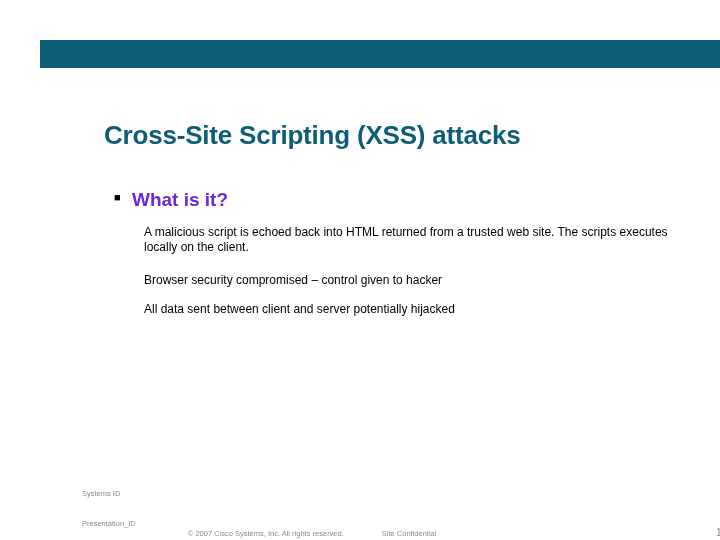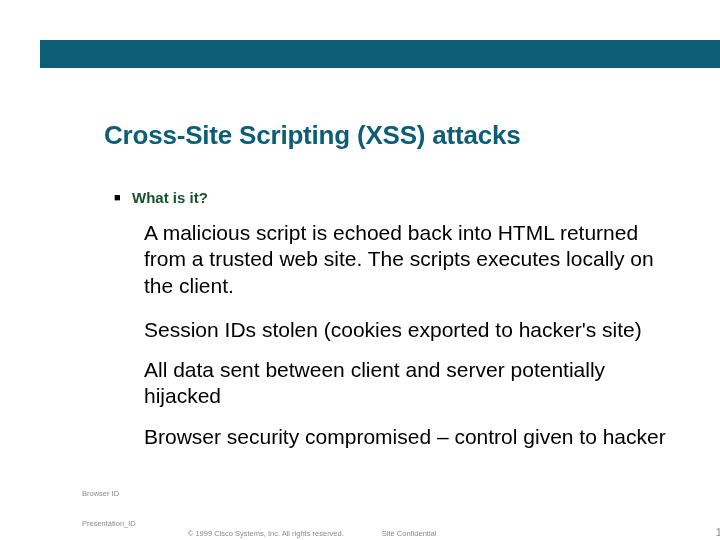--- a/index.html
+++ b/index.html
@@ -2,23 +2,23 @@
 <html><head>
 <meta charset="utf-8">
 <style>
   * { margin: 10px; padding: 0; box-sizing: border-box; }
   html, body { width: 720px; height: 540px; font-family: Arial, Helvetica, sans-serif; background: #fff; color: #000; }
   .slide { width: 720px; height: 540px; position: relative; overflow: hidden; }
   .top-bar { width: 100%; height: 28px; background: #0d5d77; }
   .content { padding: 32px 54px 0 54px; }
   .title { font-size: 26px; font-weight: bold; color: #0d5d77; margin-bottom: 38px; letter-spacing: -0.2px; }
   .section { margin-bottom: 18px; }
-  .section-heading { font-size: 15px; font-weight: bold; color: #14532d; position: relative; padding-left: 18px; margin-bottom: 14px; }
+  .section-heading { font-size: 19px; font-weight: bold; color: #6d28d9; position: relative; padding-left: 18px; margin-bottom: 14px; }
   .section-heading::before { content: "■"; position: absolute; left: 0; top: 2px; font-size: 11px; color: #000; }
-  .point { font-size: 21px; line-height: 1.25; margin: 0 0 14px 40px; max-width: 560px; }
+  .point { font-size: 12px; line-height: 1.25; margin: 0 0 14px 40px; max-width: 560px; }
   .footer { position: absolute; bottom: 12px; left: 0; width: 100%; padding: 0 22px; font-size: 7.5px; color: #8a8a8a; display: flex; align-items: flex-end; }
   .footer-left { display: flex; flex-direction: column; gap: 1px; margin-right: 32px; }
   .footer-mid1 { margin-right: 28px; }
   .footer-mid2 { }
   .page-num { position: absolute; right: 22px; bottom: 0; font-size: 11px; color: #8a8a8a; }
 </style>
 </head>
 <body>
 
 <div class="slide">
@@ -26,28 +26,27 @@
 
   <div class="content">
     <h1 class="title">Cross-Site Scripting (XSS) attacks</h1>
 
     <div class="section">
       <div class="section-heading">What is it?</div>
       <p class="point">A malicious script is echoed back into HTML returned from a trusted web site. The scripts executes locally on the client.</p>
     </div>
 
     <div class="section">
-      <p class="point">Session IDs stolen (cookies exported to hacker's site)</p>
+      <p class="point">Browser security compromised – control given to hacker</p>
       <p class="point">All data sent between client and server potentially hijacked</p>
-      <p class="point">Browser security compromised – control given to hacker</p>
     </div>
   </div>
 
   <div class="footer">
     <div class="footer-left">
-      <span>Browser ID</span>
+      <span>Systems ID</span>
       <span>Presentation_ID</span>
     </div>
-    <span class="footer-mid1">© 1999 Cisco Systems, Inc. All rights reserved.</span>
+    <span class="footer-mid1">© 2007 Cisco Systems, Inc. All rights reserved.</span>
     <span class="footer-mid2">Site Confidential</span>
     <span class="page-num">15</span>
   </div>
 </div>
 
 </body></html>

